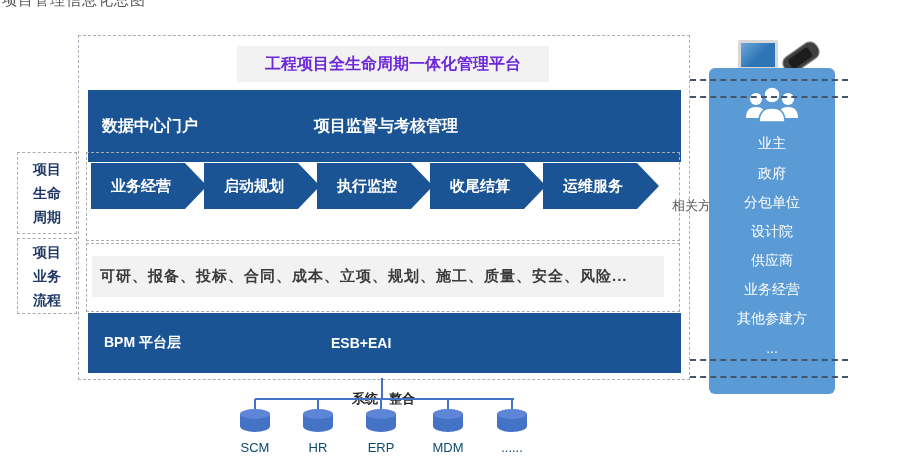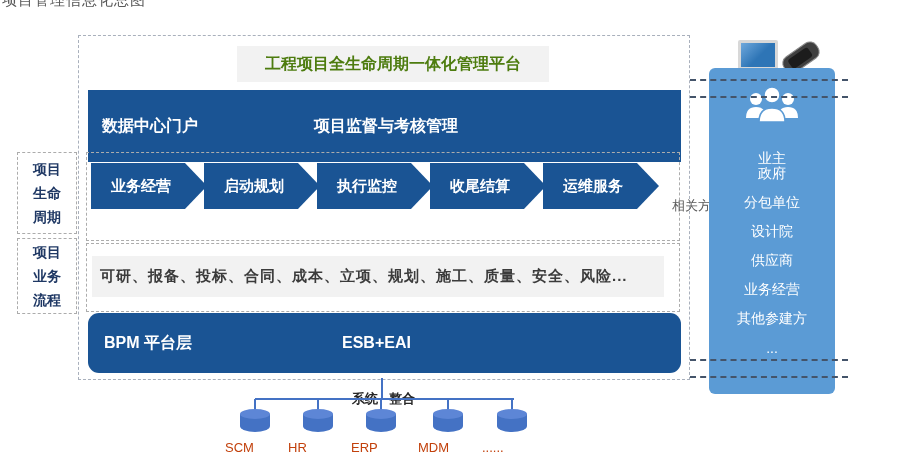--- a/index.html
+++ b/index.html
@@ -5,26 +5,26 @@
   html,body{margin:0;padding:0;background:#fff;}
   body{width:904px;height:464px;overflow:hidden;position:relative;
        font-family:"Liberation Sans","DejaVu Sans",sans-serif;}
   .abs{position:absolute;}
   
   .clipped-header{top:-9px;left:2px;font-size:15px;color:#595959;letter-spacing:1px;}
   
   .main-frame{left:78px;top:35px;width:610px;height:343px;border:1px dashed #A9B0BC;}
   .title-box{left:237px;top:46px;width:312px;height:36px;background:#F2F2F2;
              display:flex;align-items:center;justify-content:center;
-             font-size:16px;font-weight:bold;color:#4d7c0f;}
+             font-size:16px;font-weight:bold;color:#6d28d9;}
   .blue-bar{background:#1A5494;color:#fff;font-weight:bold;display:flex;align-items:center;}
   .portal-bar{left:88px;top:90px;width:593px;height:72px;font-size:16px;}
   .portal-left{margin-left:14px;}
   .portal-center{margin-left:116px;}
-  .platform-bar{left:88px;top:313px;width:593px;height:60px;font-size:16px;border-radius:11px;}
+  .platform-bar{left:88px;top:313px;width:593px;height:60px;font-size:14px;}
   .platform-left{margin-left:16px;}
   .platform-center{margin-left:150px;}
   
   .side-box{left:17px;width:58px;border:1px dashed #ACACAC;color:#1F3864;
             font-size:14px;font-weight:bold;text-align:center;white-space:pre-line;
             display:flex;align-items:center;justify-content:center;line-height:24px;}
   .side-lifecycle{top:152px;height:80px;}
   .side-process{top:238px;height:74px;}
   
   .lane{left:86px;width:592px;border:1px dashed #ACACAC;}
@@ -53,21 +53,21 @@
   .phone-screen{position:absolute;left:6px;top:3px;width:24px;height:11px;background:#1c1c1c;border-radius:3px;}
   
   .line{background:#4472C4;}
   .trunk{left:381px;top:378px;width:2px;height:21px;}
   .tree-h{left:255px;top:398px;width:259px;height:2px;}
   .stub{top:399px;width:2px;height:11px;}
   .cyl{position:absolute;top:414px;width:30px;height:18px;background:#4472C4;
        border-radius:0 0 15px 15px / 0 0 6px 6px;}
   .cyl::before{content:'';position:absolute;top:-5px;left:0;width:30px;height:10px;
                border-radius:50%;background:#5d86d6;}
-  .sys-label{top:440px;width:60px;font-size:13px;color:#c2410c;}
+  .sys-label{top:440px;width:60px;text-align:center;font-size:13px;color:#0c4a6e;}
   .integration-label{top:382px;font-size:13px;color:#262626;font-weight:bold;margin-top:8px;}
 </style>
 </head>
 <body>
 
 <div class="abs clipped-header">项目管理信息化总图</div>
 
 <div class="abs main-frame"></div>
 
 <div class="abs title-box">工程项目全生命周期一体化管理平台</div>
@@ -112,21 +112,21 @@
   <svg style="position:absolute;left:33px;top:16px" width="60" height="44" viewBox="0 0 60 44">
     <g fill="#ffffff">
       <circle cx="14" cy="15" r="6"></circle>
       <path d="M4 34 q0 -11 10 -11 q10 0 10 11 z"></path>
       <circle cx="46" cy="15" r="6"></circle>
       <path d="M36 34 q0 -11 10 -11 q10 0 10 11 z"></path>
       <circle cx="30" cy="11" r="8" stroke="#5B9BD5" stroke-width="1.5"></circle>
       <path d="M17 38 q0 -14 13 -14 q13 0 13 14 z" stroke="#5B9BD5" stroke-width="1.5"></path>
     </g>
   </svg>
-  <div class="panel-item" style="top:76px">业主</div>
+  <div class="panel-item" style="top:61px">业主</div>
   <div class="panel-item" style="top:91px">政府</div>
   <div class="panel-item" style="top:120px">分包单位</div>
   <div class="panel-item" style="top:149px">设计院</div>
   <div class="panel-item" style="top:178px">供应商</div>
   <div class="panel-item" style="top:207px">业务经营</div>
   <div class="panel-item" style="top:236px">其他参建方</div>
   <div class="panel-item" style="top:265px">...</div>
 </div>
 
 <div class="abs dash-line" style="top:79px"></div>

